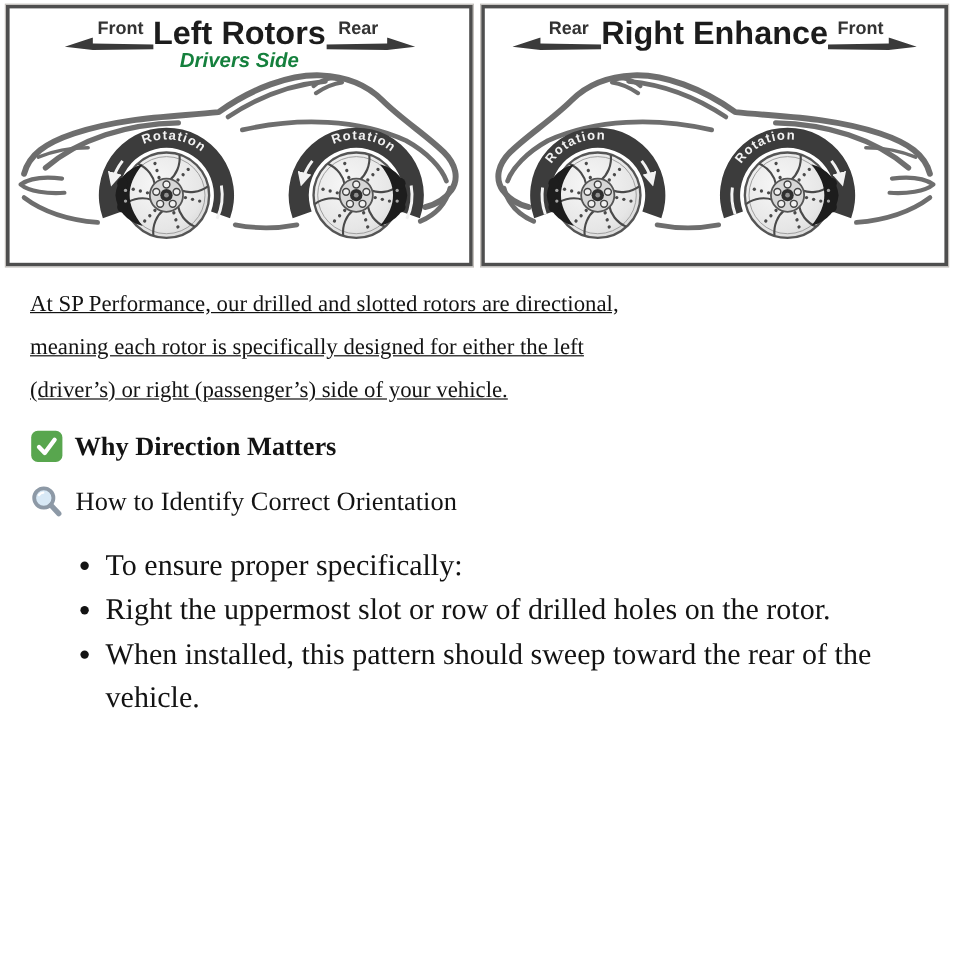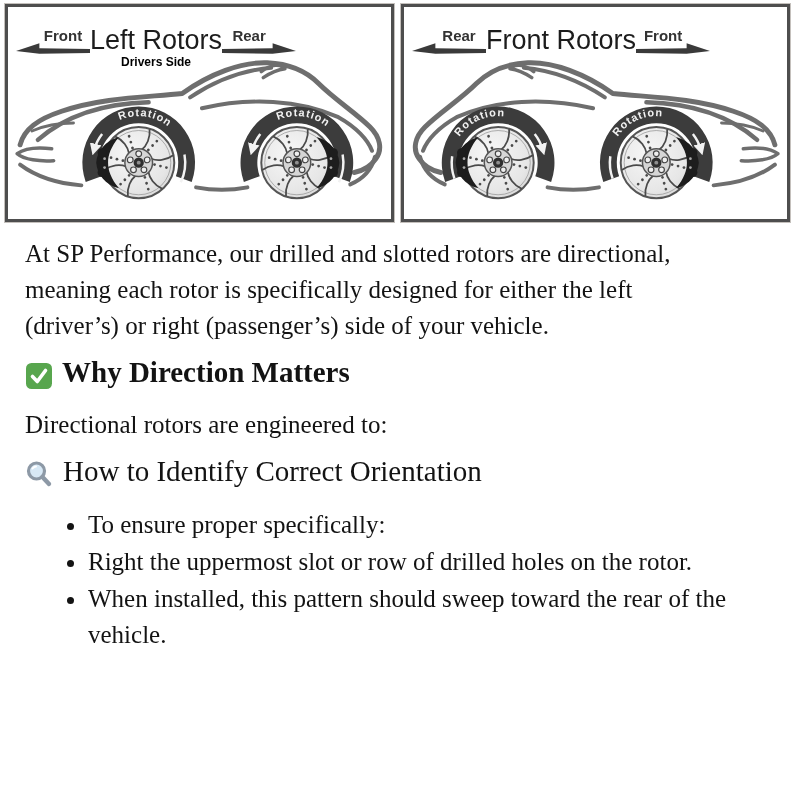--- a/index.html
+++ b/index.html
@@ -2,41 +2,41 @@
 <html><head>
 <meta charset="utf-8">
 <style>
   html,body{margin:0;padding:0;background:#fff;}
   body{width:800px;height:800px;font-family:"Liberation Serif",serif;color:#131313;overflow:hidden;}
 
   
   .diagram{display:flex;gap:7px;padding:4px 4px 0 5px;}
   .panel{position:relative;width:389px;height:218px;box-sizing:border-box;
          border:3px solid #4e4e4e;outline:1px solid #c4c0bc;background:#fff;}
-  .panel-header{position:absolute;top:18px;left:0;right:0;display:flex;
-                justify-content:flex-start;align-items:flex-start;padding:0 8px;z-index:2;}
+  .panel-header{position:absolute;top:6px;left:0;right:0;display:flex;
+                justify-content:center;align-items:flex-start;padding:0 8px;z-index:2;}
   .titles{text-align:center;font-family:"Liberation Sans",sans-serif;margin-top:2px;}
-  .panel-title{font-weight:normal;font-size:27px;line-height:27px;color:#1c1c1c;}
-  .panel-subtitle{font-weight:bold;font-size:12px;line-height:17px;color:#000000;}
+  .panel-title{font-weight:bold;font-size:27px;line-height:27px;color:#1c1c1c;}
+  .panel-subtitle{font-weight:bold;font-style:italic;font-size:17px;line-height:17px;color:#15803d;}
   .dir{display:inline-flex;flex-direction:column;align-items:center;margin-top:4px;
        font-family:"Liberation Sans",sans-serif;font-weight:bold;font-size:15px;color:#333;}
   .dir .dir-text{line-height:14px;}
   .dir.head-left .dir-text{padding-left:20px;}
   .dir.head-right .dir-text{padding-right:20px;}
   .dir svg{display:block;margin-top:0px;}
   .car-art{position:absolute;left:0;bottom:1px;width:100%;height:172px;}
   .rot-label{font-family:"Liberation Sans",sans-serif;font-weight:bold;font-size:11px;
              fill:#f2f2f2;letter-spacing:1px;}
   .defs-svg{position:absolute;width:0;height:0;}
 
   
   .content{padding:7px 12px 0 25px;}
-  .intro{font-size:25px;line-height:36px;white-space:pre-line;margin:7px 0 0 0;}
-  .sec-head{display:flex;align-items:flex-end;gap:9px;margin:10px 0 0 0;
-            font-size:29px;font-weight:bold;line-height:36px;}
+  .intro{font-size:19px;line-height:36px;white-space:pre-line;margin:7px 0 0 0;text-decoration:underline;}
+  .sec-head{display:flex;align-items:center;gap:9px;margin:10px 0 0 0;
+            font-size:22px;font-weight:bold;line-height:36px;}
   .sec-head.regular{font-weight:normal;}
   .sec-head .emoji{flex:0 0 auto;display:inline-flex;}
   .lead{font-size:25px;line-height:36px;margin:17px 0 0 0;}
   ul.blist{margin:7px 0 0 0;padding-left:63px;font-size:25px;line-height:36px;}
   ul.blist li{white-space:pre-line;margin:1px 0;}
   ul.blist.second{margin-top:18px;}
 </style>
 </head>
 <body>
 
@@ -164,21 +164,21 @@
 
   <section class="panel">
     <div class="panel-header">
       <span class="dir head-left">
         <span class="dir-text">Rear</span>
         <svg width="74" height="16" viewBox="0 0 76 16">
           <path d="M0,8 L24,0 L24,5.2 L76,6 L76,10 L24,10.8 Z" fill="#3a3a3a"></path>
         </svg>
       </span>
       <div class="titles">
-        <div class="panel-title">Front Rotors</div>
+        <div class="panel-title">Right Enhance</div>
       </div>
       <span class="dir head-right">
         <span class="dir-text">Front</span>
         <svg width="74" height="16" viewBox="0 0 76 16">
           <path d="M76,8 L52,0 L52,5.2 L0,6 L0,10 L52,10.8 Z" fill="#3a3a3a"></path>
         </svg>
       </span>
     </div>
     <svg class="car-art" viewBox="0 0 379 174" preserveAspectRatio="xMidYMax meet">
       <g transform="translate(379,0) scale(-1,1)">
@@ -209,21 +209,20 @@
   <h2 class="sec-head">
     <span class="emoji">
       <svg width="28" height="28" viewBox="0 0 28 28">
         <rect x="1" y="1" width="26" height="26" rx="5.5" fill="#58a64e"></rect>
         <path d="M7.5 14.5 L12.3 19.5 L20.5 8.5" stroke="#fff" stroke-width="3.6" fill="none" stroke-linecap="round" stroke-linejoin="round"></path>
       </svg>
     </span>
     <span>Why Direction Matters</span>
   </h2>
 
-  <p class="lead">Directional rotors are engineered to:</p>
 
 
   <h3 class="sec-head regular">
     <span class="emoji">
       <svg width="29" height="29" viewBox="0 0 29 29">
         <circle cx="11.5" cy="11" r="8" stroke="#8d99a6" stroke-width="3.2" fill="#d8e9f6"></circle>
         <path d="M7.5 8.5 A 5 5 0 0 1 11 6.5" stroke="#ffffff" stroke-width="2" fill="none" stroke-linecap="round"></path>
         <line x1="17.5" y1="17" x2="24" y2="24" stroke="#8d99a6" stroke-width="4.4" stroke-linecap="round"></line>
       </svg>
     </span>

